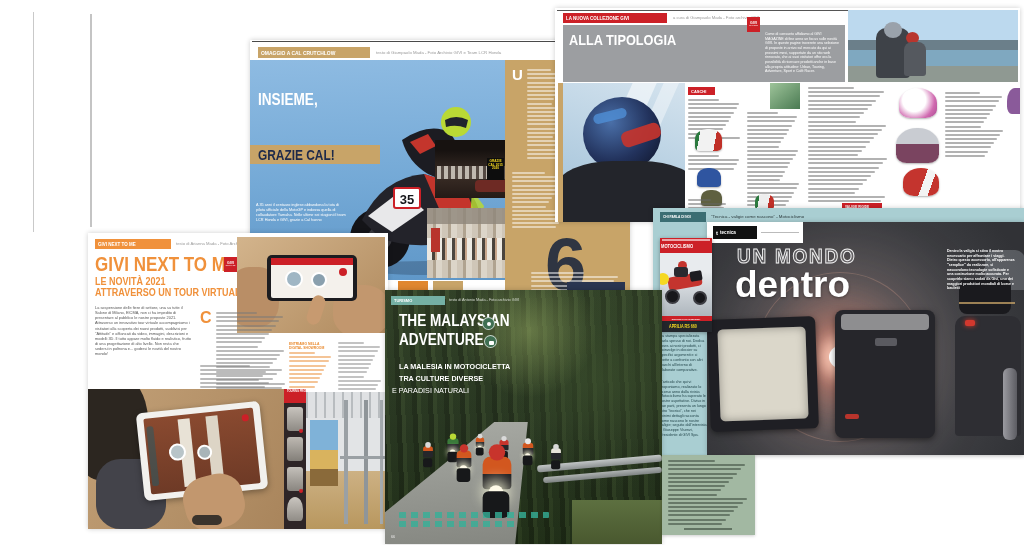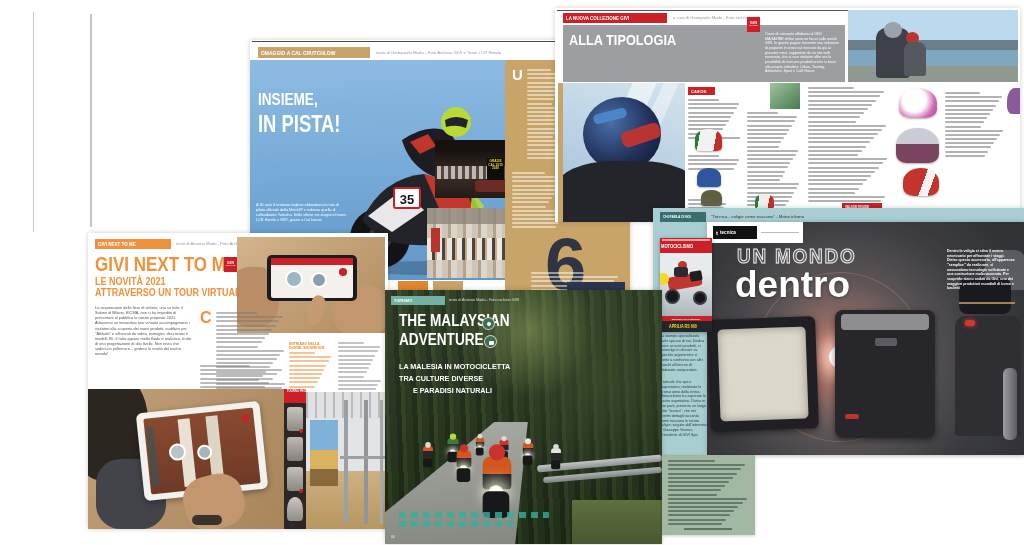--- a/index.html
+++ b/index.html
@@ -31,21 +31,23 @@
 <div class="page" style="left:250px;top:40px;width:380px;height:272px;z-index:1">
   <div class="abs" style="left:2px;top:1px;right:2px;height:1px;background:#4a4a4a"></div>
   <div class="abs kicker" style="left:8px;top:7px;width:112px;height:11px;background:#c8a468;font-size:5.5px">
       <span class="cx cx90">OMAGGIO A CAL CRUTCHLOW</span>
     </div>
   <div class="abs byline" style="left:126px;top:10px;font-size:4.3px">testo di Giampaolo Mada - Foto Archivio GIVI e Team LCR Honda</div>
 
   <div class="abs" style="left:0;top:20px;width:255px;height:220px;background:linear-gradient(178deg,#8ebbe2 0%,#74a9d6 55%,#5f97c8 100%)"></div>
 
   <div class="abs" style="left:8px;top:50px;color:#fff;font-weight:bold;font-size:17px"><span class="cx cx80">INSIEME,</span></div>
-  <div class="abs" style="left:8px;top:71px;color:#fff;font-weight:bold;font-size:23px"><span class="cx cx80">IN PISTA!</span></div>
+  <div class="abs" style="left:0;top:105px;width:130px;height:19px;background:#c8a468;color:#1e2a4a;font-weight:bold;font-size:14px;display:flex;align-items:center;padding-left:8px">
+      <span class="cx cx85">GRAZIE CAL!</span>
+    </div>
   <div class="abs" style="left:6px;top:163px;width:90px;color:#fff;font-size:3.8px;line-height:1.35">A 35 anni il centauro inglese abbandona la tuta di pilota ufficiale della MotoGP e indossa quella di collaudatore Yamaha. Nelle ultime sei stagioni il team LCR Honda e GIVI, grazie a Cal hanno</div>
 
   <svg class="abs" style="left:82px;top:30px" width="180" height="210" viewBox="0 0 180 210">
     <ellipse cx="95" cy="198" rx="70" ry="7" fill="rgba(20,30,50,.25)"></ellipse>
     <circle cx="48" cy="168" r="30" fill="#141418"></circle>
       <circle cx="48" cy="168" r="12" fill="#3a3a40"></circle>
     <circle cx="138" cy="176" r="25" fill="#141418"></circle>
       <circle cx="138" cy="176" r="10" fill="#3a3a40"></circle>
     <path d="M30 150 Q50 108 92 104 L135 118 Q152 140 148 160 L120 172 Q80 180 48 168 Z" fill="#23232a"></path>
     <path d="M92 104 L132 116 L142 140 L112 150 Z" fill="#c4352c"></path>
@@ -542,21 +544,21 @@
 
   <div class="abs" style="left:97px;top:27px;width:13px;height:13px;border-radius:50%;background:#3f6f52;border:1px solid rgba(255,255,255,.7)">
     <div class="abs" style="left:4px;top:4px;width:4px;height:4px;border-radius:50%;background:#fff"></div>
   </div>
   <div class="abs" style="left:99px;top:45px;width:13px;height:13px;border-radius:50%;background:#3f6f52;border:1px solid rgba(255,255,255,.7)">
     <div class="abs" style="left:4px;top:4.5px;width:5px;height:4px;background:#fff;border-radius:1px"></div>
   </div>
 
   <div class="abs" style="left:14px;top:72px;color:#fff;font-weight:bold;font-size:8px"><span class="cx cx90">LA MALESIA IN MOTOCICLETTA</span></div>
   <div class="abs" style="left:14px;top:84px;color:#fff;font-weight:bold;font-size:8px"><span class="cx cx90">TRA CULTURE DIVERSE</span></div>
-  <div class="abs" style="left:28px;top:96px;color:#fff;font-weight:bold;font-size:8px"><span class="cx cx90">E PARADISI NATURALI</span></div>
+  <div class="abs" style="left:7px;top:96px;color:#fff;font-weight:normal;font-size:8px"><span class="cx cx90">E PARADISI NATURALI</span></div>
 
   <div class="moto" style="left:30px;top:140px;transform:scale(.7)">
       <div class="rider"></div>
       <div class="helmet"></div>
       <div class="mbody"></div>
     </div>
   <div class="moto" style="left:55px;top:135px;transform:scale(.8)">
       <div class="rider" style="background:linear-gradient(#3a7a3a 45%,#26262a 45%)"></div>
       <div class="helmet" style="background:#b9d935"></div>
       <div class="hl"></div>

